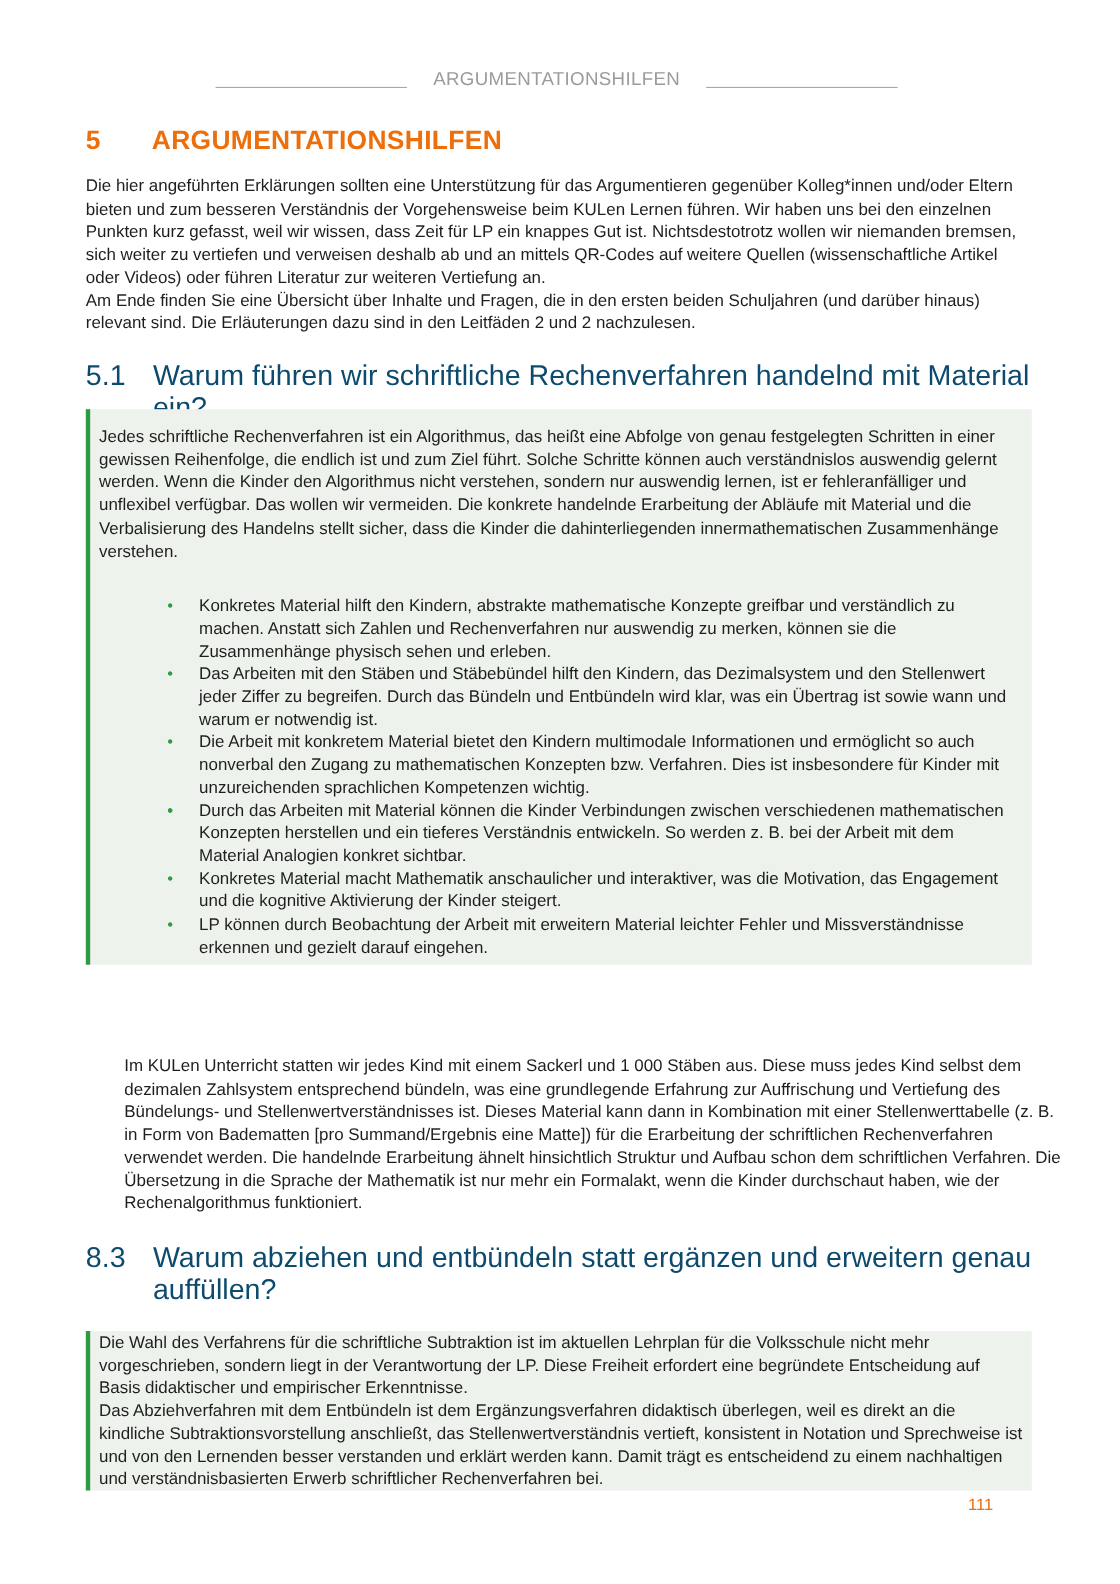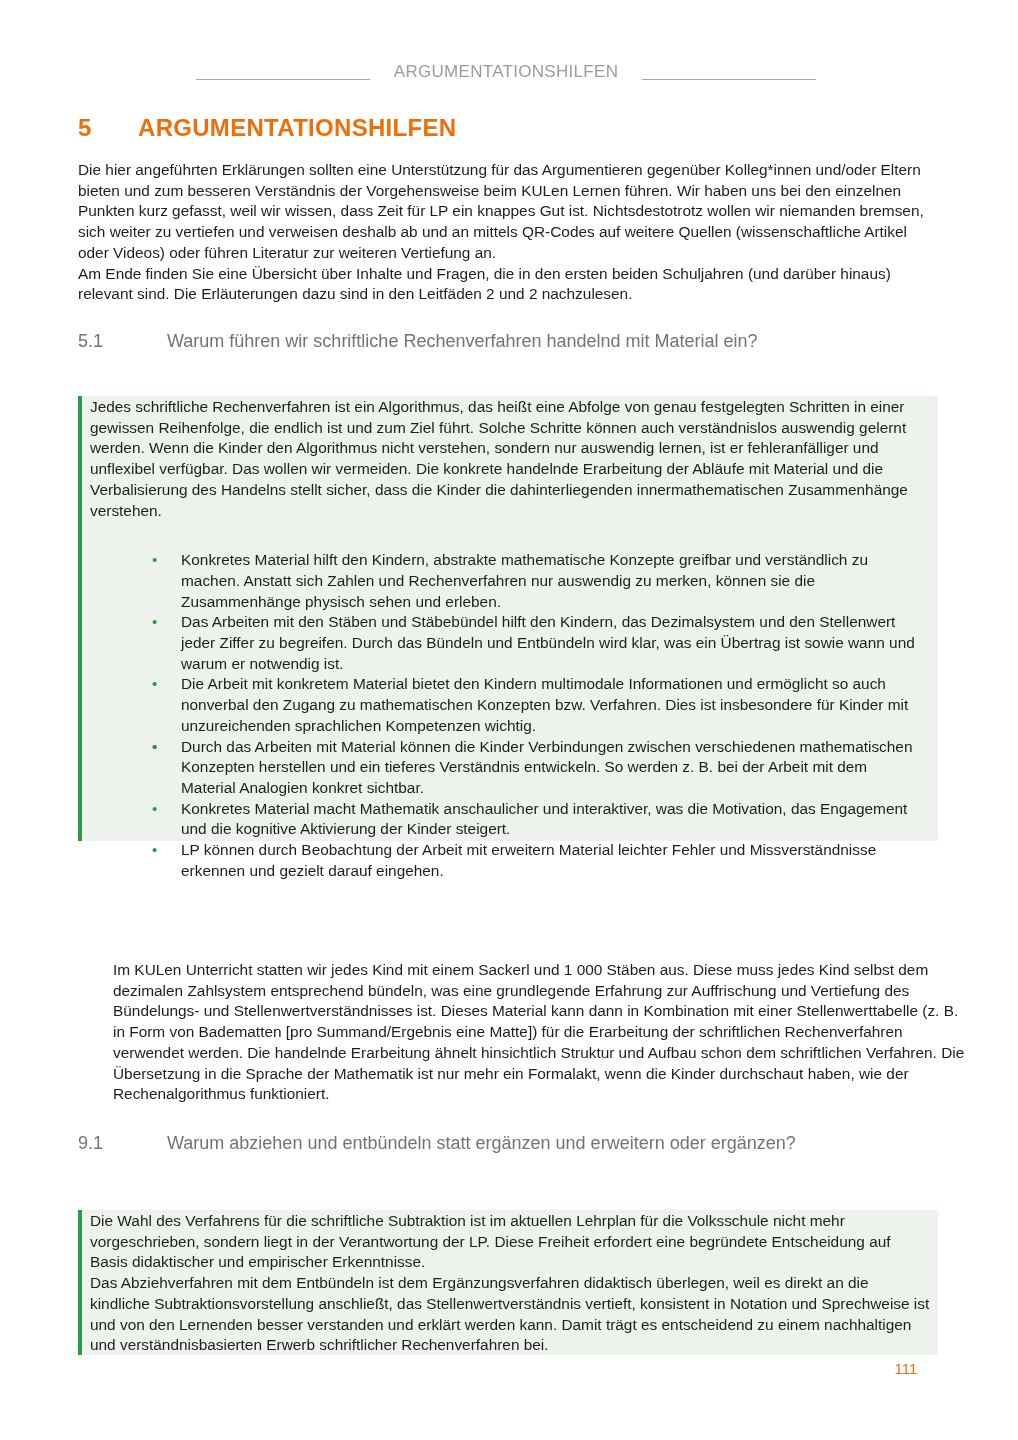--- a/index.html
+++ b/index.html
@@ -60,24 +60,23 @@
       width: 860px;
       font-size: 15.4px;
       line-height: 20.7px;
       color: #1e1e1e;
     }
     .section-title {
       position: absolute;
       left: 78px;
       width: 860px;
       display: flex;
-      color: #737373;
-      font-size: 18px;
+      color: #0c4a6e;
+      font-size: 26px;
       line-height: 29px;
-      gap: 28px;
     }
     .section-title .num {
       width: 61px;
       flex: 0 0 61px;
     }
     .box {
       position: absolute;
       left: 78px;
       width: 860px;
       background: #eef2ec;
@@ -106,21 +105,21 @@
       left: 62px;
       top: 0;
       color: #2f9a44;
       font-size: 15px;
     }
     .page-number {
       position: absolute;
       top: 1360px;
       left: 880px;
       width: 52px;
-      text-align: center;
+      text-align: left;
       font-size: 15px;
       color: #ec6f0c;
     }
   </style>
 </head>
 <body>
 
 <div class="running-header">
   <div class="rule"></div>
   <div class="title">ARGUMENTATIONSHILFEN</div>
@@ -135,40 +134,40 @@
 <div class="para" style="top:160px;">
   <span>Die hier angeführten Erklärungen sollten eine Unterstützung für das Argumentieren gegenüber Kolleg*innen und/oder Eltern bieten und zum besseren Verständnis der Vorgehensweise beim KULen Lernen führen. Wir haben uns bei den einzelnen Punkten kurz gefasst, weil wir wissen, dass Zeit für LP ein knappes Gut ist. Nichtsdestotrotz wollen wir niemanden bremsen, sich weiter zu vertiefen und verweisen deshalb ab und an mittels QR-Codes auf weitere Quellen (wissenschaftliche Artikel oder Videos) oder führen Literatur zur weiteren Vertiefung an.</span><br>
   <span>Am Ende finden Sie eine Übersicht über Inhalte und Fragen, die in den ersten beiden Schuljahren (und darüber hinaus) relevant sind. Die Erläuterungen dazu sind in den Leitfäden 2 und 2 nachzulesen.</span>
 </div>
 
 <div class="section-title" style="top:327px;">
   <span class="num">5.1</span>
   <span>Warum führen wir schriftliche Rechenverfahren handelnd mit Material ein?</span>
 </div>
 
-<div class="box" style="top:396px; height:445px; padding-top:1px;">
+<div class="box" style="top:372px; height:505px; padding-top:16px;">
   <p>Jedes schriftliche Rechenverfahren ist ein Algorithmus, das heißt eine Abfolge von genau festgelegten Schritten in einer gewissen Reihenfolge, die endlich ist und zum Ziel führt. Solche Schritte können auch verständnislos auswendig gelernt werden. Wenn die Kinder den Algorithmus nicht verstehen, sondern nur auswendig lernen, ist er fehleranfälliger und unflexibel verfügbar. Das wollen wir vermeiden. Die konkrete handelnde Erarbeitung der Abläufe mit Material und die Verbalisierung des Handelns stellt sicher, dass die Kinder die dahinterliegenden innermathematischen Zusammenhänge verstehen.</p>
   <ul style="margin-top:29px;">
     <li><span class="bullet">•</span><span>Konkretes Material hilft den Kindern, abstrakte mathematische Konzepte greifbar und verständlich zu machen. Anstatt sich Zahlen und Rechenverfahren nur auswendig zu merken, können sie die Zusammenhänge physisch sehen und erleben.</span></li>
     <li><span class="bullet">•</span><span>Das Arbeiten mit den Stäben und Stäbebündel hilft den Kindern, das Dezimalsystem und den Stellenwert jeder Ziffer zu begreifen. Durch das Bündeln und Entbündeln wird klar, was ein Übertrag ist sowie wann und warum er notwendig ist.</span></li>
     <li><span class="bullet">•</span><span>Die Arbeit mit konkretem Material bietet den Kindern multimodale Informationen und ermöglicht so auch nonverbal den Zugang zu mathematischen Konzepten bzw. Verfahren. Dies ist insbesondere für Kinder mit unzureichenden sprachlichen Kompetenzen wichtig.</span></li>
     <li><span class="bullet">•</span></li>
     <li><span class="bullet">•</span><span>Durch das Arbeiten mit Material können die Kinder Verbindungen zwischen verschiedenen mathematischen Konzepten herstellen und ein tieferes Verständnis entwickeln. So werden z. B. bei der Arbeit mit dem Material Analogien konkret sichtbar.</span></li>
     <li><span class="bullet">•</span><span>Konkretes Material macht Mathematik anschaulicher und interaktiver, was die Motivation, das Engagement und die kognitive Aktivierung der Kinder steigert.</span></li>
     <li><span class="bullet">•</span><span>LP können durch Beobachtung der Arbeit mit erweitern Material leichter Fehler und Missverständnisse erkennen und gezielt darauf eingehen.</span></li>
   </ul>
 </div>
 
 <div class="para" style="top:960px;margin-left:35px;">
   <span>Im KULen Unterricht statten wir jedes Kind mit einem Sackerl und 1 000 Stäben aus. Diese muss jedes Kind selbst dem dezimalen Zahlsystem entsprechend bündeln, was eine grundlegende Erfahrung zur Auffrischung und Vertiefung des Bündelungs- und Stellenwertverständnisses ist. Dieses Material kann dann in Kombination mit einer Stellenwerttabelle (z. B. in Form von Badematten [pro Summand/Ergebnis eine Matte]) für die Erarbeitung der schriftlichen Rechenverfahren verwendet werden. Die handelnde Erarbeitung ähnelt hinsichtlich Struktur und Aufbau schon dem schriftlichen Verfahren. Die Übersetzung in die Sprache der Mathematik ist nur mehr ein Formalakt, wenn die Kinder durchschaut haben, wie der Rechenalgorithmus funktioniert.</span>
 </div>
 
 <div class="section-title" style="top:1129px;">
-  <span class="num">9.1</span>
-  <span>Warum abziehen und entbündeln statt ergänzen und erweitern oder ergänzen?</span>
+  <span class="num">8.3</span>
+  <span>Warum abziehen und entbündeln statt ergänzen und erweitern genau auffüllen?</span>
 </div>
 
 <div class="box" style="top:1210px; height:145px; padding-top:1px;">
   <p>Die Wahl des Verfahrens für die schriftliche Subtraktion ist im aktuellen Lehrplan für die Volksschule nicht mehr vorgeschrieben, sondern liegt in der Verantwortung der LP. Diese Freiheit erfordert eine begründete Entscheidung auf Basis didaktischer und empirischer Erkenntnisse.</p>
   <p>Das Abziehverfahren mit dem Entbündeln ist dem Ergänzungsverfahren didaktisch überlegen, weil es direkt an die kindliche Subtraktionsvorstellung anschließt, das Stellenwertverständnis vertieft, konsistent in Notation und Sprechweise ist und von den Lernenden besser verstanden und erklärt werden kann. Damit trägt es entscheidend zu einem nachhaltigen und verständnisbasierten Erwerb schriftlicher Rechenverfahren bei.</p>
 </div>
 
 <div class="page-number">111</div>
 
 </body></html>

